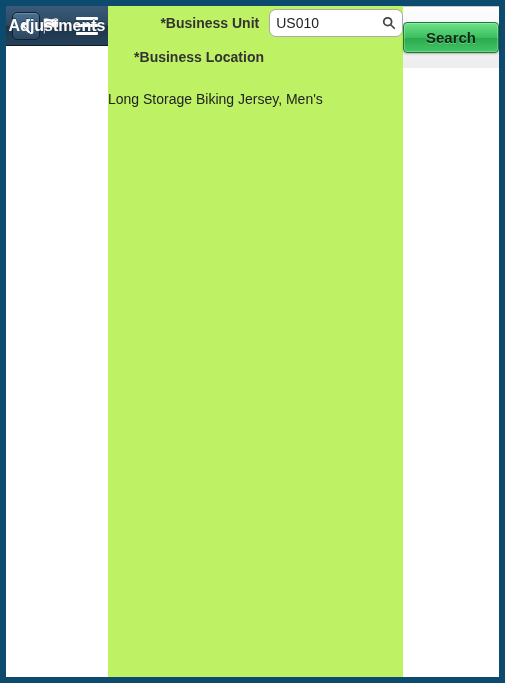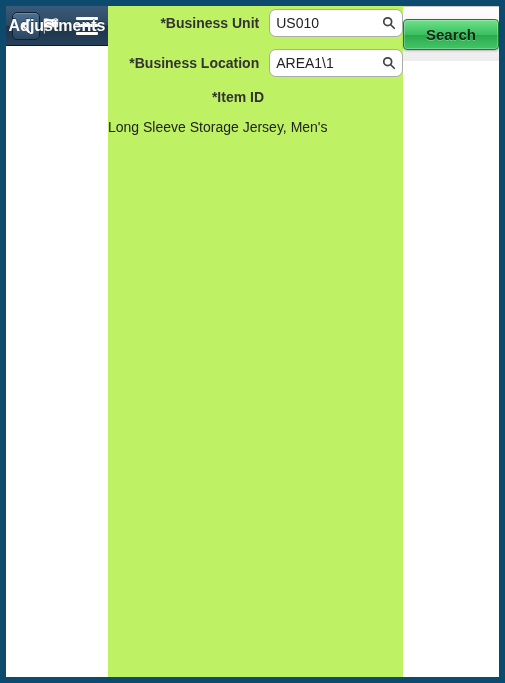--- a/index.html
+++ b/index.html
@@ -51,21 +51,21 @@
     background: #fff;
   }
   .lookup .search-btn {
     position: absolute; right: 2px; top: 2px; width: 24px; height: 24px;
     display: flex; align-items: center; justify-content: center; cursor: pointer;
   }
   .lookup .search-btn svg { width: 14px; height: 14px; }
   .desc-value { color: #222; font-size: 14px; padding-top: 2px; }
 
   .footer {
-    height: 55px;
+    height: 62px;
     background: linear-gradient(to bottom, #fdfdfd, #ededed);
     border-top: 1px solid #c9c9c9;
     display: flex; align-items: center; justify-content: center;
   }
   .search-main-btn {
     background: linear-gradient(to bottom, #6fe28a 0%, #3bbf5f 50%, #2aa84d 51%, #43c667 100%);
     border: 1px solid #1d7a36;
     border-radius: 4px;
     color: #0c2b12;
     font-weight: bold; font-size: 15px;
@@ -109,37 +109,27 @@
           <svg viewBox="0 0 16 16">
             <circle cx="6.5" cy="6.5" r="4.5" stroke="#444" stroke-width="2" fill="none"></circle>
             <line x1="10" y1="10" x2="14" y2="14" stroke="#444" stroke-width="2" stroke-linecap="round"></line>
           </svg>
         </div>
       </div>
     </div>
 
     <div class="form-row">
       <div class="form-label">*Business Location</div>
-      <div class="lookup">
-        <input type="text" value="AREA1\1" style="">
-        <div class="search-btn">
-          <svg viewBox="0 0 16 16">
-            <circle cx="6.5" cy="6.5" r="4.5" stroke="#444" stroke-width="2" fill="none"></circle>
-            <line x1="10" y1="10" x2="14" y2="14" stroke="#444" stroke-width="2" stroke-linecap="round"></line>
-          </svg>
-        </div>
-      </div>
     </div>
 
     <div class="form-row">
-      <div class="form-label">*Item ID</div>
     </div>
 
     <div class="form-row">
-      <div class="desc-value">Long Sleeve Storage Jersey, Men's</div>
+      <div class="desc-value">Long Storage Biking Jersey, Men's</div>
     </div>
 
   </div>
 
   <div class="footer">
     <button class="search-main-btn">Search</button>
   </div>
 
 </div>
 

